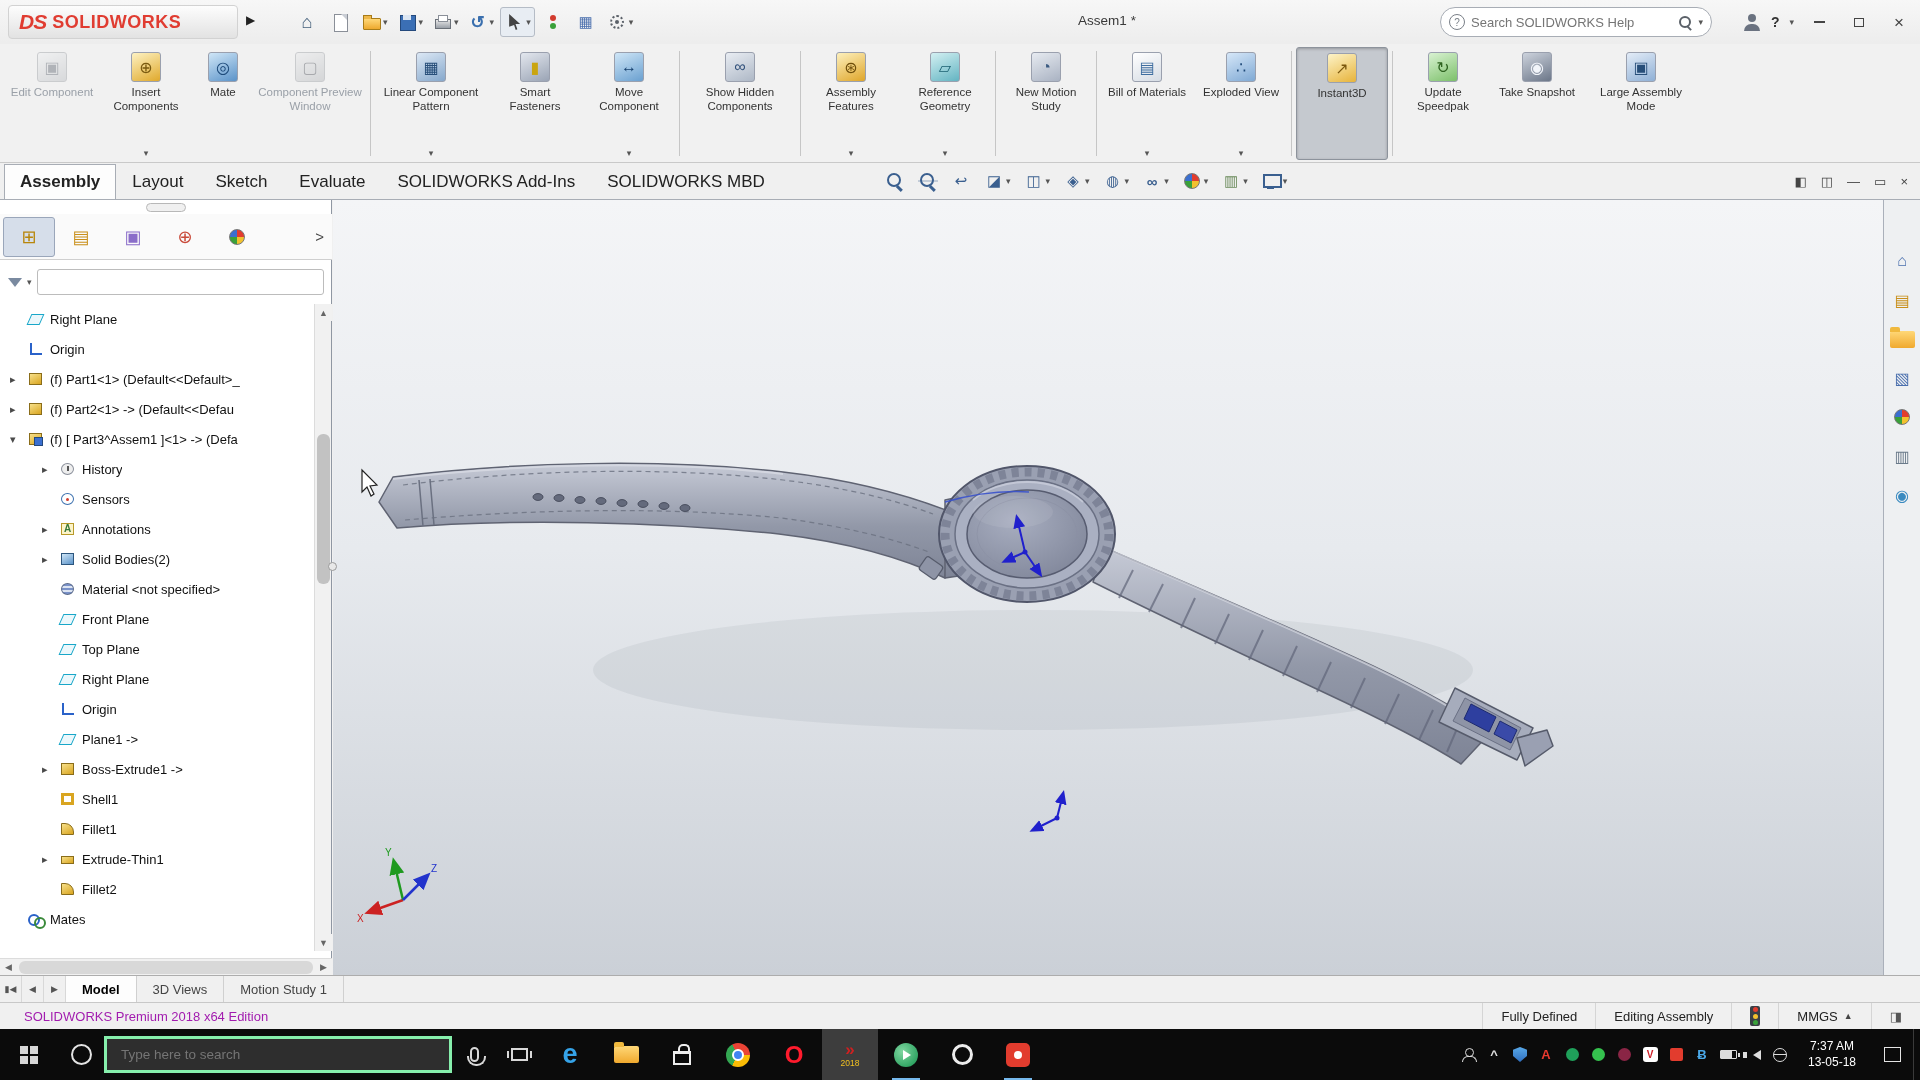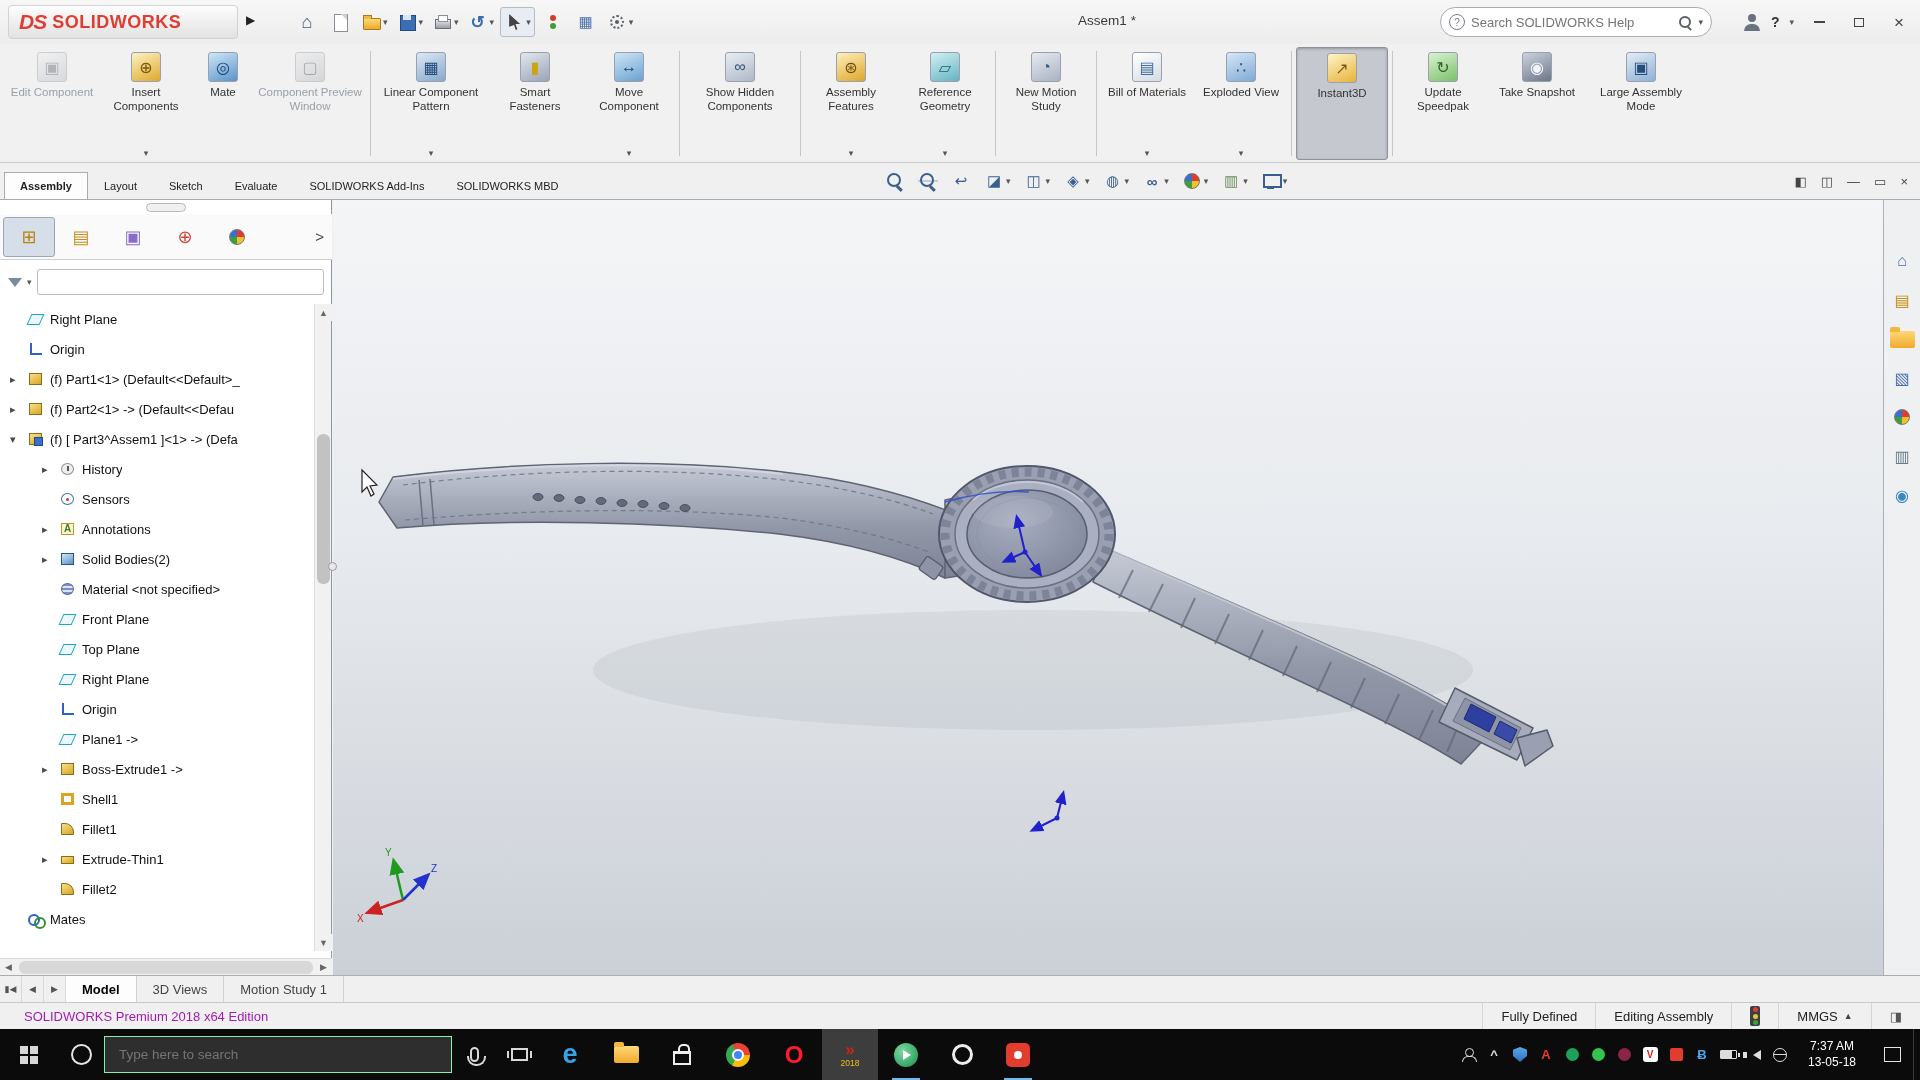--- a/index.html
+++ b/index.html
@@ -57,21 +57,21 @@
 .rbtn.disabled{color:#9aa0a8}
 .rbtn.disabled .ric{opacity:.45;filter:grayscale(60%)}
 .ric{width:30px;height:30px;border:1px solid #9aa0ae;border-radius:3px;display:flex;align-items:center;justify-content:center;font-size:16px;flex:none;margin-bottom:4px}
 .rlabel{font-size:11.5px;line-height:1.2;text-align:center;color:#333}
 .rbtn.disabled .rlabel{color:#9aa0a8}
 .rdd{margin-top:auto;font-size:9px;color:#555}
 .rsep{width:1px;background:#c6c6c6;margin:4px 2px;flex:none}
 
 #tabrow{position:absolute;left:0;top:163px;width:1920px;height:37px;background:#f0f0f0;border-bottom:1px solid #a8adb5}
 #doc-tabs{position:absolute;left:4px;bottom:0;display:flex;align-items:flex-end}
-.dtab{padding:7px 15px;font-size:11px;color:#222;border:1px solid transparent;border-bottom:none}
+.dtab{padding:7px 15px;font-size:17px;color:#222;border:1px solid transparent;border-bottom:none}
 .dtab.active{background:#fdfdfd;border-color:#a8adb5;font-weight:bold}
 #headsup{position:absolute;left:882px;top:0;height:36px;display:flex;align-items:center;gap:7px}
 .hbtn{display:flex;align-items:center;gap:2px;padding:3px;border-radius:3px}
 .hdd{font-size:9px;color:#555}
 .hic{width:20px;height:20px;position:relative;display:flex;align-items:center;justify-content:center;color:#3a5f8f;font-size:15px}
 .hic-zoom-to-fit::before,.hic-zoom-to-area::before{content:"";position:absolute;left:2px;top:2px;width:10px;height:10px;border:2px solid #3a5f8f;border-radius:50%}
 .hic-zoom-to-fit::after,.hic-zoom-to-area::after{content:"";position:absolute;right:2px;bottom:2px;width:7px;height:2.5px;background:#3a5f8f;transform:rotate(45deg)}
 .hic-zoom-to-area{background:linear-gradient(transparent 45%,rgba(58,95,143,.25) 45% 55%,transparent 55%)}
 .hic-previous-view::before{content:"↩"}
 .hic-section-view::before{content:"◪"}
@@ -147,21 +147,21 @@
 .tlight i{width:5px;height:5px;border-radius:50%;display:block}
 .sb-caret{font-size:9px;color:#444}
 
 #taskbar{position:absolute;left:0;top:1029px;width:1920px;height:51px;background:#0b0b0b;display:flex;align-items:center;color:#ddd}
 .tkbtn{height:51px;display:flex;align-items:center;justify-content:center}
 #start{width:58px}
 .winlogo{width:18px;height:18px;display:grid;grid-template-columns:1fr 1fr;grid-template-rows:1fr 1fr;gap:2px}
 .winlogo i{background:#d8d8d8}
 #cortana{width:46px}
 .cring{width:21px;height:21px;border:2.5px solid #e4e4e4;border-radius:50%}
-#tk-search{width:348px;height:37px;background:#2e2e2e;border:1px solid #86efac;display:flex;align-items:center;padding:0 14px}
+#tk-search{width:348px;height:37px;background:#2e2e2e;border:3px solid #86efac;display:flex;align-items:center;padding:0 14px}
 #tk-search input{background:transparent;border:none;outline:none;color:#b8b8b8;font-size:13.5px;width:100%;font-family:"Liberation Sans",sans-serif}
 #mic{width:44px}
 .micic{position:relative;width:9px;height:15px;border:2px solid #d8d8d8;border-radius:5px}
 .micic::after{content:"";position:absolute;left:-5px;bottom:-6px;width:15px;height:8px;border:2px solid #d8d8d8;border-top:none;border-radius:0 0 9px 9px}
 #taskview{width:46px}
 .tview{width:17px;height:13px;border:2px solid #d8d8d8;position:relative}
 .tview::before{content:"";position:absolute;left:-6px;top:1px;width:2px;height:7px;background:#d8d8d8}
 .tview::after{content:"";position:absolute;right:-6px;top:1px;width:2px;height:7px;background:#d8d8d8}
 .app{width:56px;height:51px;display:flex;flex-direction:column;align-items:center;justify-content:center;position:relative}
 .app.active{background:#3d3d3d}

